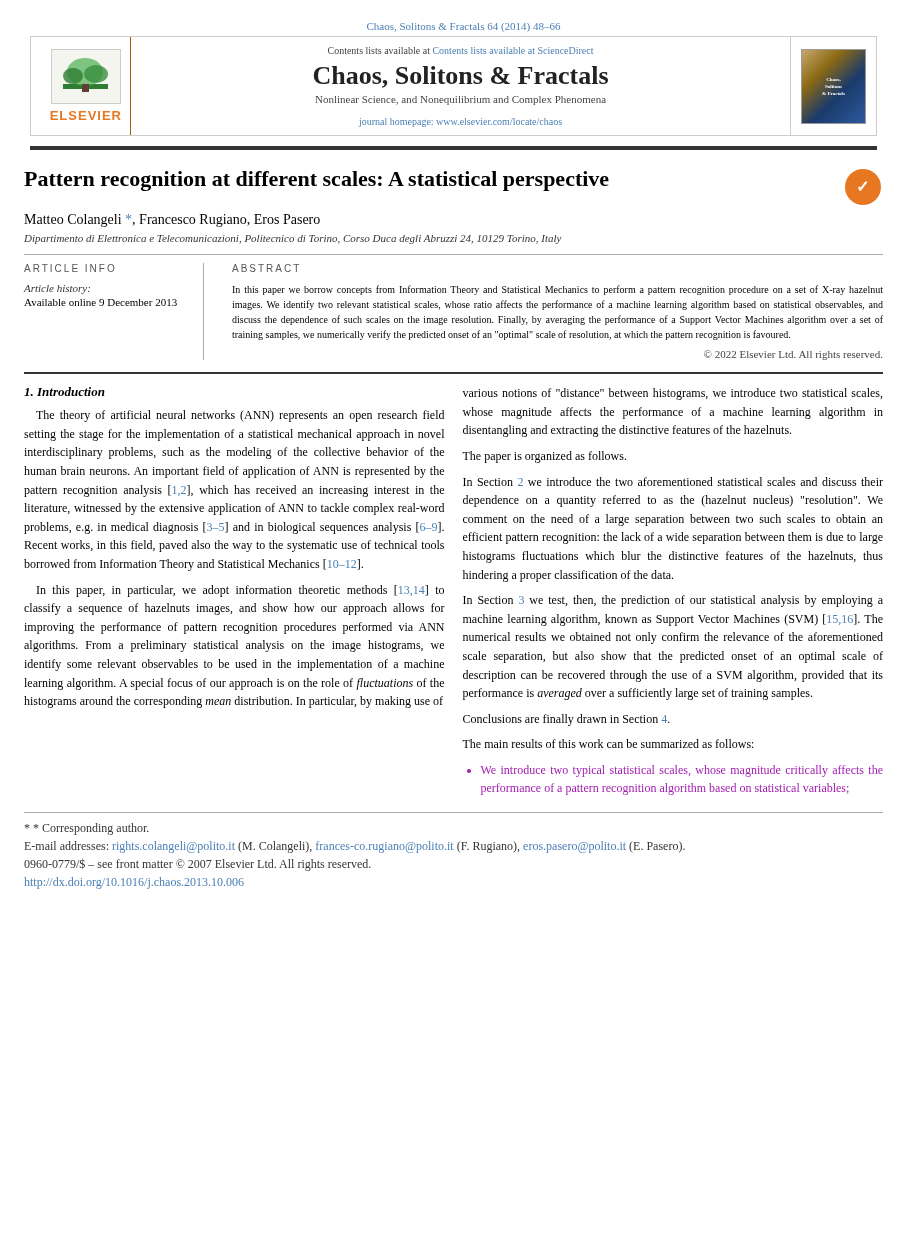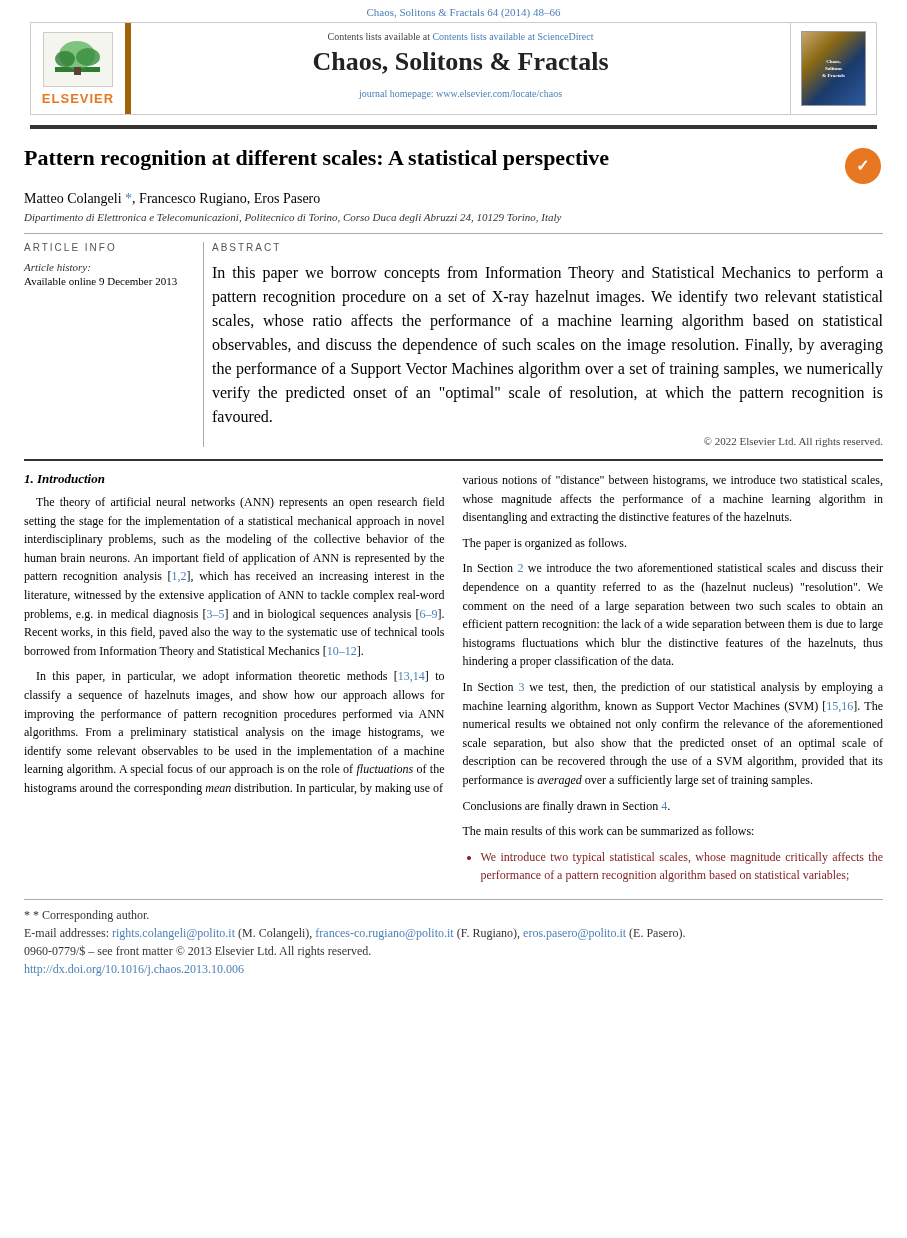--- a/index.html
+++ b/index.html
@@ -10,38 +10,38 @@
       color: #000;
       width: 907px;
       min-height: 1238px;
     }
 
     
     .top-bar {
       text-align: center;
       font-size: 11px;
       color: #4a7fb5;
-      padding: 6px 0 4px 0;
+      padding: 20px 0 4px 0;
       border-bottom: none;
       margin-left: 20px;
     }
 
     
     .journal-header {
       border: 1px solid #ccc;
       margin: 0 30px;
       display: flex;
       align-items: stretch;
     }
     .journal-header-left {
       width: 100px;
-      border-right: 6px solid #a16207;
-      display: flex;
-      align-items: center;
-      justify-content: center;
+      border-right: 1px solid #a16207;
+      display: flex;
+      align-items: center;
+      justify-content: flex-end;
       padding: 8px;
     }
     .elsevier-logo {
       display: flex;
       flex-direction: column;
       align-items: center;
     }
     .elsevier-logo-box {
       width: 70px;
       height: 55px;
@@ -184,21 +184,21 @@
     
     .thin-divider {
       border: none;
       border-top: 1px solid #aaa;
       margin: 8px 0;
     }
 
     
     .two-col {
       display: flex;
-      gap: 8px;
+      gap: 28px;
       margin-top: 8px;
     }
     .left-col {
       width: 180px;
       flex-shrink: 0;
       border-right: 1px solid #aaa;
       padding-right: 15px;
     }
     .right-col {
       flex: 1;
@@ -217,21 +217,21 @@
       font-style: italic;
       color: #333;
       margin-bottom: 2px;
     }
     .article-history-value {
       font-size: 11px;
       color: #000;
     }
 
     .abstract-text {
-      font-size: 16px;
+      font-size: 10px;
       line-height: 1.5;
       text-align: justify;
       color: #000;
     }
     .copyright-line {
       font-size: 11px;
       text-align: right;
       color: #444;
       margin-top: 6px;
     }
@@ -299,21 +299,21 @@
     
     .bullet-list {
       list-style: disc;
       padding-left: 18px;
       margin-top: 4px;
     }
     .bullet-list li {
       font-size: 12px;
       line-height: 1.55;
       text-align: justify;
-      color: #7f1d1d;
+      color: #a21caf;
       margin-bottom: 4px;
     }
   </style>
 </head>
 <body>
 
 <div class="top-bar">
   <span>Chaos, Solitons &amp; Fractals 64 (2014) 48–66</span>
 </div>
 
@@ -331,20 +331,21 @@
         </svg>
       </div>
       <div class="elsevier-text">ELSEVIER</div>
     </div>
   </div>
   <div class="journal-header-center">
     <div class="contents-line">
       Contents lists available at <span style="color:#4a7fb5;">Contents lists available at ScienceDirect</span>
     </div>
     <div class="journal-title-main">Chaos, Solitons &amp; Fractals</div>
+    <div class="journal-subtitle">Nonlinear Science, and Nonequilibrium and Complex Phenomena</div>
     <div class="journal-homepage">
       <span>journal homepage:</span>
       <span style="color:#4a7fb5;">www.elsevier.com/locate/chaos</span>
     </div>
   </div>
   <div class="journal-header-right">
     <div class="journal-cover-thumb">
       <div class="cover-text-small">Chaos,<br>Solitons<br>&amp; Fractals</div>
     </div>
   </div>
@@ -420,20 +421,20 @@
     <div class="footnote-text">
       <span>E-mail addresses:</span>
       <span class="footnote-link">rights.colangeli@polito.it</span>
       <span>(M. Colangeli),</span>
       <span class="footnote-link">frances-co.rugiano@polito.it</span>
       <span>(F. Rugiano),</span>
       <span class="footnote-link">eros.pasero@polito.it</span>
       <span>(E. Pasero).</span>
     </div>
     <div class="footnote-text">
-      <span>0960-0779/$ – see front matter © 2013 Elsevier Ltd. All rights reserved.</span>
+      <span>0960-0779/$ – see front matter © 2007 Elsevier Ltd. All rights reserved.</span>
     </div>
     <div class="footnote-text">
       <span class="footnote-link">http://dx.doi.org/10.1016/j.chaos.2013.10.006</span>
     </div>
   </div>
 
 </div>
 
 </body></html>

